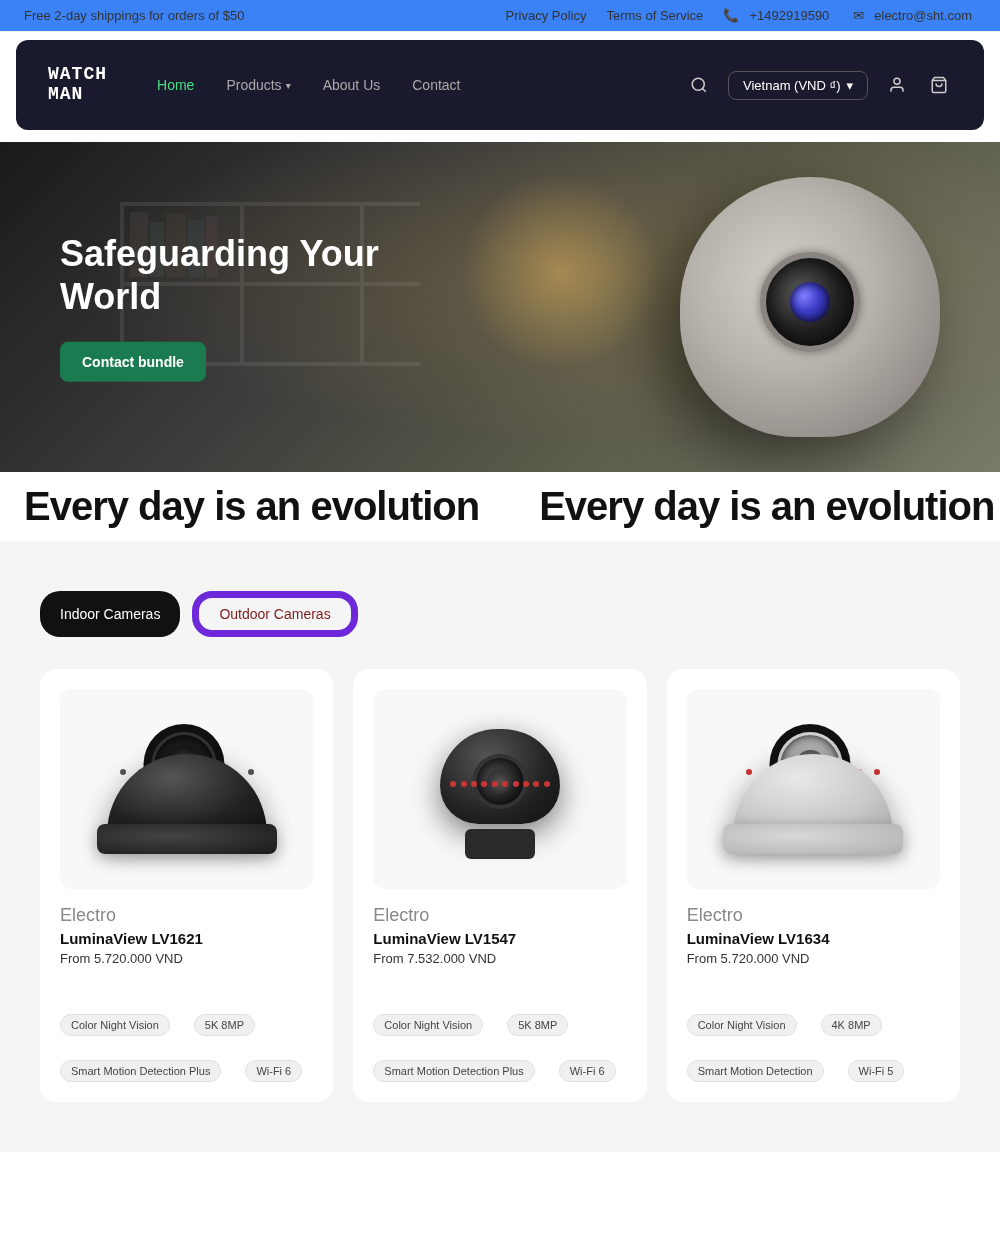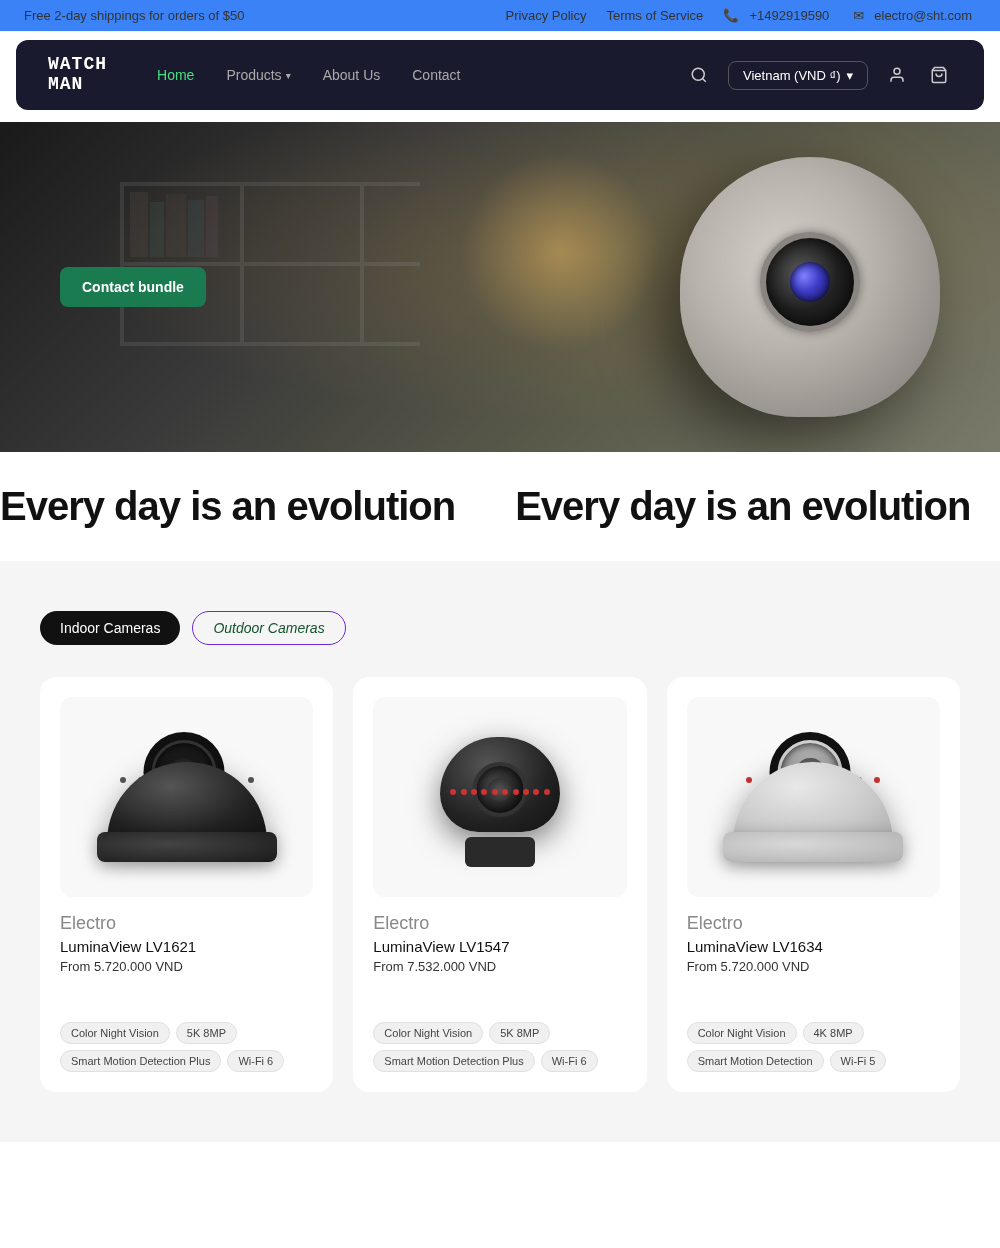--- a/index.html
+++ b/index.html
@@ -20,21 +20,21 @@
     .top-bar-right a { text-decoration: none; color: #333; font-size: 13px; }
     .top-bar-contact { display: flex; align-items: center; gap: 6px; font-size: 13px; color: #333; }
     .top-bar-contact span { margin-right: 4px; }
 
     
     .navbar {
       background: #1a1a2e;
       display: flex;
       align-items: center;
       padding: 0 32px;
-      height: 70px;
+      height: 90px;
       border-radius: 12px;
       margin: 8px 16px;
     }
     .logo {
       color: #fff;
       font-weight: 900;
       font-size: 18px;
       letter-spacing: 1px;
       line-height: 1.1;
       text-transform: uppercase;
@@ -168,24 +168,25 @@
       background: radial-gradient(circle at 35% 35%, #8080ff 0%, #4040cc 40%, #202080 80%, #111 100%);
       border-radius: 50%;
       top: 50%;
       left: 50%;
       transform: translate(-50%, -50%);
       box-shadow: inset 0 0 8px rgba(0,0,0,0.8);
     }
 
     
     .marquee-section {
-      padding: 32px 0;
+      padding: 12px 0;
       overflow: hidden;
       white-space: nowrap;
       background: #fff;
+      margin-left: 24px;
     }
     .marquee-inner {
       display: inline-flex;
       gap: 60px;
       animation: marquee 12s linear infinite;
     }
     @keyframes marquee {
       0% { transform: translateX(0); }
       100% { transform: translateX(-50%); }
     }
@@ -220,23 +221,22 @@
       font-weight: 500;
       cursor: pointer;
       border: none;
     }
     .product-tab.active {
       background: #111;
       color: #fff;
     }
     .product-tab.inactive {
       background: transparent;
-      color: #14532d;
-      border: 1px solid #6d28d9;
-      font-style: italic;
+      color: #7f1d1d;
+      border: 7px solid #6d28d9;
     }
     .product-grid {
       display: grid;
       grid-template-columns: repeat(3, 1fr);
       gap: 20px;
     }
     .product-card {
       background: #fff;
       border-radius: 16px;
       padding: 20px;
@@ -390,33 +390,33 @@
       gap: 4px;
     }
 
     .product-brand {
       font-size: 18px;
       color: #888;
       margin-bottom: 4px;
     }
     .product-name {
       font-size: 15px;
-      font-weight: 400;
+      font-weight: 700;
       color: #111;
       margin-bottom: 4px;
     }
     .product-price {
       font-size: 13px;
       color: #333;
       margin-bottom: 12px;
     }
     .product-tags {
       display: flex;
       flex-wrap: wrap;
-      gap: 6px;
+      gap: 24px;
       margin-top: 48px;
     }
     .product-tag {
       background: #f0f0f0;
       color: #444;
       font-size: 11px;
       padding: 4px 10px;
       border-radius: 12px;
       border: 1px solid #e0e0e0;
     }
@@ -492,20 +492,21 @@
     <rect x="130" y="70" width="18" height="65" fill="#7a6a5a"></rect>
     <rect x="150" y="80" width="14" height="55" fill="#5a7a6a"></rect>
     <rect x="166" y="72" width="20" height="63" fill="#6a5a4a"></rect>
     <rect x="188" y="78" width="16" height="57" fill="#4a6a7a"></rect>
     <rect x="206" y="74" width="12" height="61" fill="#7a5a6a"></rect>
   </svg>
 
   <div style="position:absolute;width:200px;height:200px;background:radial-gradient(circle,rgba(255,200,100,0.4) 0%,transparent 70%);top:30px;left:46%;border-radius:50%"></div>
 
   <div class="hero-content">
+    <div class="hero-title">Safeguarding Your World</div>
     <button class="hero-btn">Contact bundle</button>
   </div>
   <div class="hero-camera">
     <div class="camera-shape">
       <div class="camera-lens"></div>
     </div>
   </div>
 </div>
 
 <div class="marquee-section">

